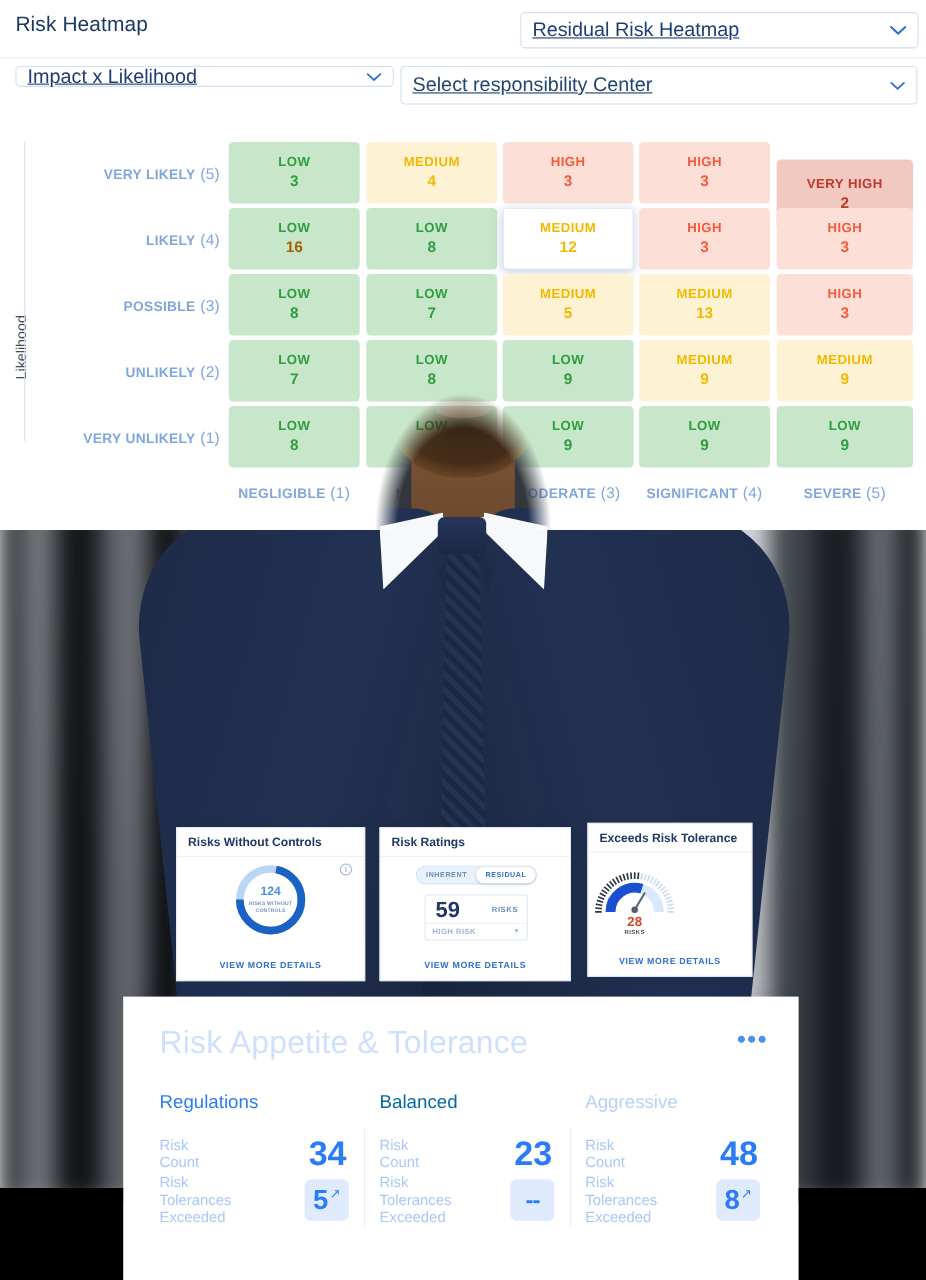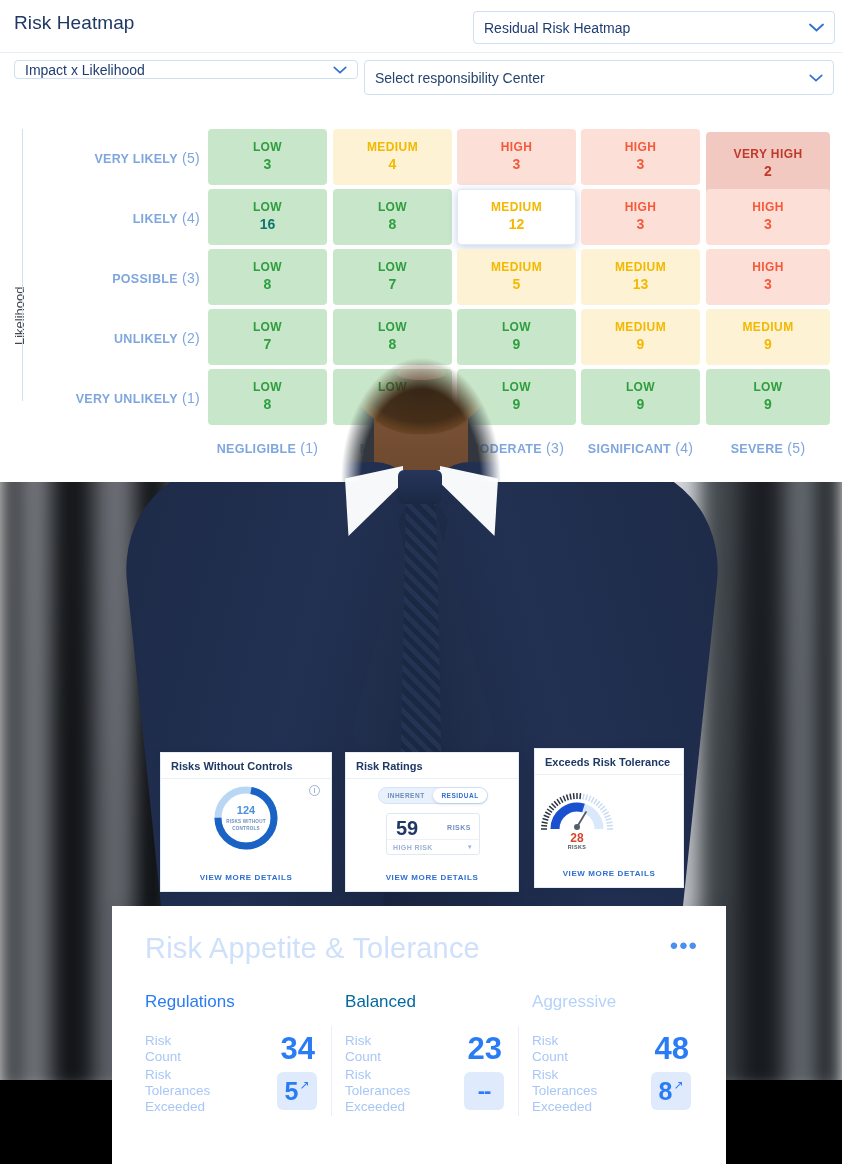--- a/index.html
+++ b/index.html
@@ -127,21 +127,21 @@
     position: absolute; left: 0; top: 0; width: 842px; height: 53px;
     background: #fff; border-bottom: 1px solid #e6edf5;
   }
   .page-title {
     position: absolute; left: 14px; top: 12px;
     font-size: 19px; color: #1f3864; font-weight: 400; letter-spacing: .1px;
   }
   .sel {
     position: absolute; background: #fff; border: 1px solid #cfe0f3;
     border-radius: 4px; display: flex; align-items: center;
-    padding: 0 10px; color: #1f3d73; font-size: 14px;
+    padding: 0 10px; color: #1f3d73; font-size: 18px; text-decoration: underline;
   }
   .sel .chev { margin-left: auto; color:#2f6fd0; font-size: 13px; line-height: 0; }
   .sel .chev svg { display:block; }
   #sel-heatmap-type { left: 473px; top: 11px; width: 362px; height: 33px; }
   #sel-axis        { left: 14px;  top: 60px; width: 344px; height: 19px; }
   #sel-resp        { left: 364px; top: 60px; width: 470px; height: 35px; }
   #sel-resp .val { color: #24456f; }
 
   
   .hm { position: absolute; left: 0; top: 105px; width: 842px; height: 370px; }
@@ -360,27 +360,27 @@
             <div class="val" style="color: rgb(243, 184, 0);">4</div>
           </div>
           <div class="cell" style="left: 249px; top: 0px; width: 119px; height: 56px; background: rgb(252, 224, 216);">
             <div class="lab" style="color: rgb(244, 89, 59);">HIGH</div>
             <div class="val" style="color: rgb(244, 89, 59);">3</div>
           </div>
           <div class="cell" style="left: 373px; top: 0px; width: 119px; height: 56px; background: rgb(252, 224, 216);">
             <div class="lab" style="color: rgb(244, 89, 59);">HIGH</div>
             <div class="val" style="color: rgb(244, 89, 59);">3</div>
           </div>
-          <div class="cell" style="left: 498px; top: 3px; width: 124px; height: 64px; background: rgb(242, 201, 192);">
+          <div class="cell" style="left: 498px; top: 16px; width: 124px; height: 64px; background: rgb(242, 201, 192);">
             <div class="lab" style="color: rgb(192, 57, 43);">VERY HIGH</div>
             <div class="val" style="color: rgb(192, 57, 43);">2</div>
           </div>
           <div class="cell" style="left: 0px; top: 60px; width: 119px; height: 56px; background: rgb(200, 230, 201);">
             <div class="lab" style="color: rgb(46, 158, 62);">LOW</div>
-            <div class="val" style="color: #0f766e;">16</div>
+            <div class="val" style="color: #a16207;">16</div>
           </div>
           <div class="cell" style="left: 125px; top: 60px; width: 119px; height: 56px; background: rgb(200, 230, 201);">
             <div class="lab" style="color: rgb(46, 158, 62);">LOW</div>
             <div class="val" style="color: rgb(46, 158, 62);">8</div>
           </div>
           <div class="cell active" style="left: 249px; top: 60px; width: 119px; height: 56px; background: rgb(253, 243, 212);">
             <div class="lab" style="color: rgb(243, 184, 0);">MEDIUM</div>
             <div class="val" style="color: rgb(243, 184, 0);">12</div>
           </div>
           <div class="cell" style="left: 373px; top: 60px; width: 119px; height: 56px; background: rgb(252, 224, 216);">

